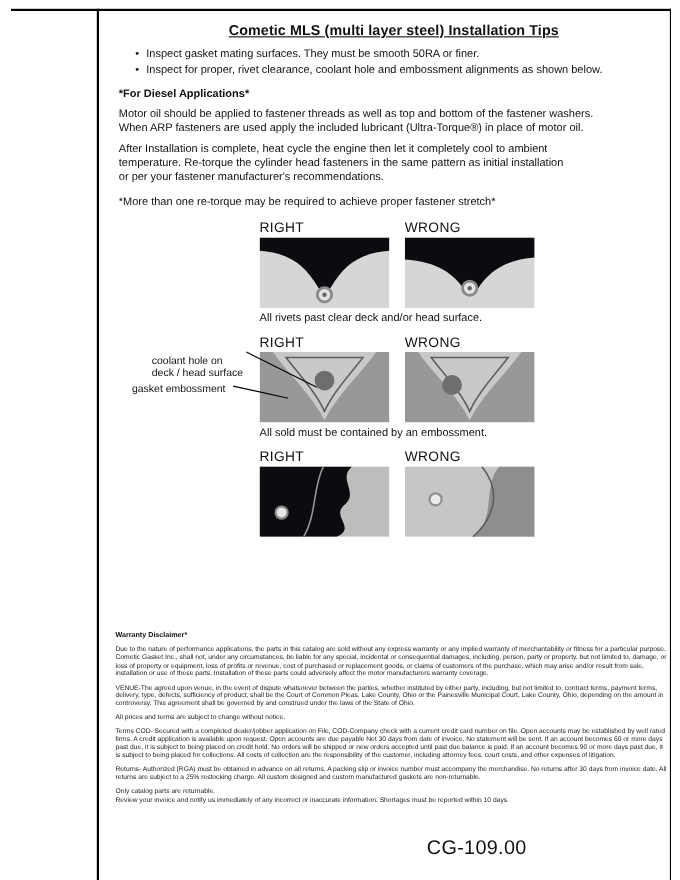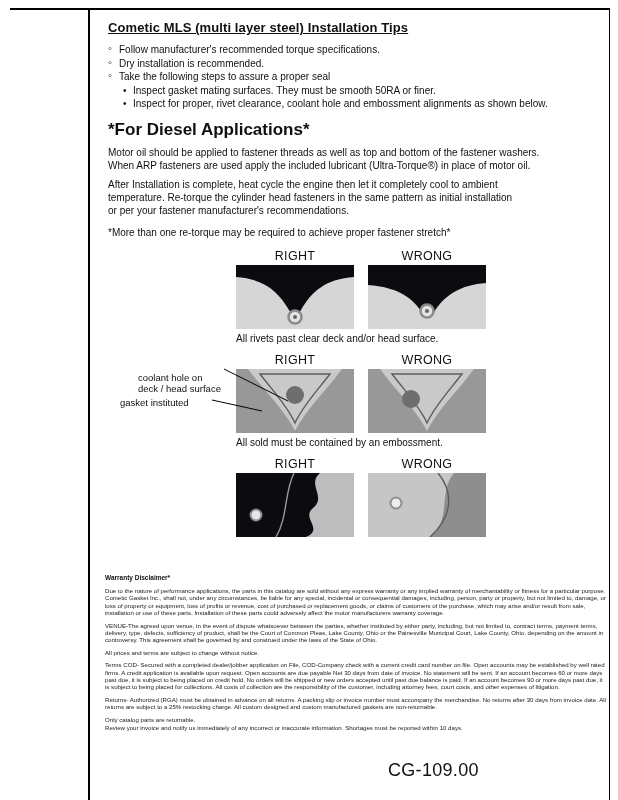--- a/index.html
+++ b/index.html
@@ -7,39 +7,39 @@
   body {
     width:618px; height:800px; position:relative; overflow:hidden;
     font-family:"Liberation Sans", sans-serif; color:#101010;
   }
   .rule-top { position:absolute; left:10px; right:8px; top:8px; border-top:2px solid #000; }
   .rule-left { position:absolute; left:88px; top:8px; bottom:0; border-left:2px solid #000; }
   .rule-right { position:absolute; right:8px; top:8px; bottom:0; border-left:1px solid #000; }
 
   .content { position:absolute; left:108px; top:20px; width:500px; }
 
-  .title { font-size:13px; font-weight:bold; text-decoration:underline; margin-bottom:9px; letter-spacing:0.1px; }
+  .title { font-size:13px; font-weight:bold; text-decoration:underline; margin-bottom:9px; letter-spacing:0.1px;text-align:center; }
 
   .b-list, .sb-list { list-style:none; font-size:10px; }
   .b-list li { position:relative; padding-left:11px; margin-bottom:2.5px; line-height:11px; }
   .b-list li::before { content:"◦"; position:absolute; left:0; top:-1px; font-size:11px; }
   .sb-list { margin-left:14px; }
   .sb-list li { position:relative; padding-left:11px; margin-bottom:2.5px; line-height:11px; }
   .sb-list li::before { content:"•"; position:absolute; left:1px; top:0; }
 
-  .diesel-heading { font-size:17px; font-weight:bold; margin-top:11px; margin-bottom:6px; }
+  .diesel-heading { font-size:10px; font-weight:bold; margin-top:11px; margin-bottom:6px; }
   .para { margin-top:6px; }
   .para .line { font-size:10px; line-height:13px; white-space:nowrap; }
   .note { margin-top:9px; font-size:10px; line-height:13px; }
 
   .diagram-section { margin-top:10px; }
   .diag-row { position:relative; margin-bottom:6px; }
   .diag-pair { display:flex; gap:14px; margin-left:128px; }
   .diag-col { width:118px; }
-  .diag-label { font-size:12.5px; text-align:center; margin-bottom:2px; letter-spacing:0.3px; }
+  .diag-label { font-size:12.5px; margin-bottom:2px; letter-spacing:0.3px; }
   .diag-img { width:118px; height:64px; display:block; }
   .diag-caption { font-size:10px; margin:4px 0 8px 128px; line-height:12px; }
 
   .row2-label1 { position:absolute; left:30px; top:19px; width:92px; font-size:9.5px; line-height:11px; }
   .row2-label2 { position:absolute; left:12px; top:44px; font-size:9.5px; }
   .leader-svg { position:absolute; left:0; top:0; width:500px; height:82px; pointer-events:none; }
 
   .warranty { position:absolute; left:105px; top:574px; width:503px; }
   .warranty-heading { font-size:6.5px; font-weight:bold; margin-bottom:6px; }
   .warranty p { font-size:6.1px; line-height:7.4px; margin-bottom:5px; text-align:left; color:#1a1a1a; }
@@ -51,25 +51,20 @@
 <body>
 
 <div class="rule-top"></div>
 <div class="rule-left"></div>
 <div class="rule-right"></div>
 
 <div class="content">
 
   <div class="title">Cometic MLS (multi layer steel) Installation Tips</div>
 
-  <ul class="b-list">
-    <li>Follow manufacturer's recommended torque specifications.</li>
-    <li>Dry installation is recommended.</li>
-    <li>Take the following steps to assure a proper seal</li>
-  </ul>
   <ul class="sb-list">
     <li>Inspect gasket mating surfaces.  They must be smooth 50RA or finer.</li>
     <li>Inspect for proper, rivet clearance, coolant hole and embossment alignments as shown below.</li>
   </ul>
 
   <div class="diesel-heading">*For Diesel Applications*</div>
 
   <div class="para">
     <div class="line">Motor oil should be applied to fastener threads as well as top and bottom of the fastener washers.</div>
     <div class="line">When ARP fasteners are used apply the included lubricant (Ultra-Torque®) in place of motor oil.</div>
@@ -105,21 +100,21 @@
         </div>
       </div>
       <div class="diag-caption">All rivets past clear deck and/or head surface.</div>
     </div>
 
     <div class="diag-row">
       <div class="row2-label1">
         <div>coolant hole on</div>
         <div>deck / head surface</div>
       </div>
-      <div class="row2-label2">gasket instituted</div>
+      <div class="row2-label2">gasket embossment</div>
       <svg class="leader-svg" viewBox="0 0 500 82">
         <line x1="116" y1="16" x2="180" y2="48" stroke="#000" stroke-width="1"></line>
         <line x1="104" y1="47" x2="154" y2="58" stroke="#000" stroke-width="1"></line>
       </svg>
       <div class="diag-pair">
         <div class="diag-col">
           <div class="diag-label">RIGHT</div>
           <svg class="diag-img" viewBox="0 0 118 64">
             <rect width="118" height="64" fill="#989898"></rect>
             <path d="M12 0 H106 C90 22 70 40 59 62 C48 40 28 22 12 0 Z" fill="#c9c9c9"></path>

